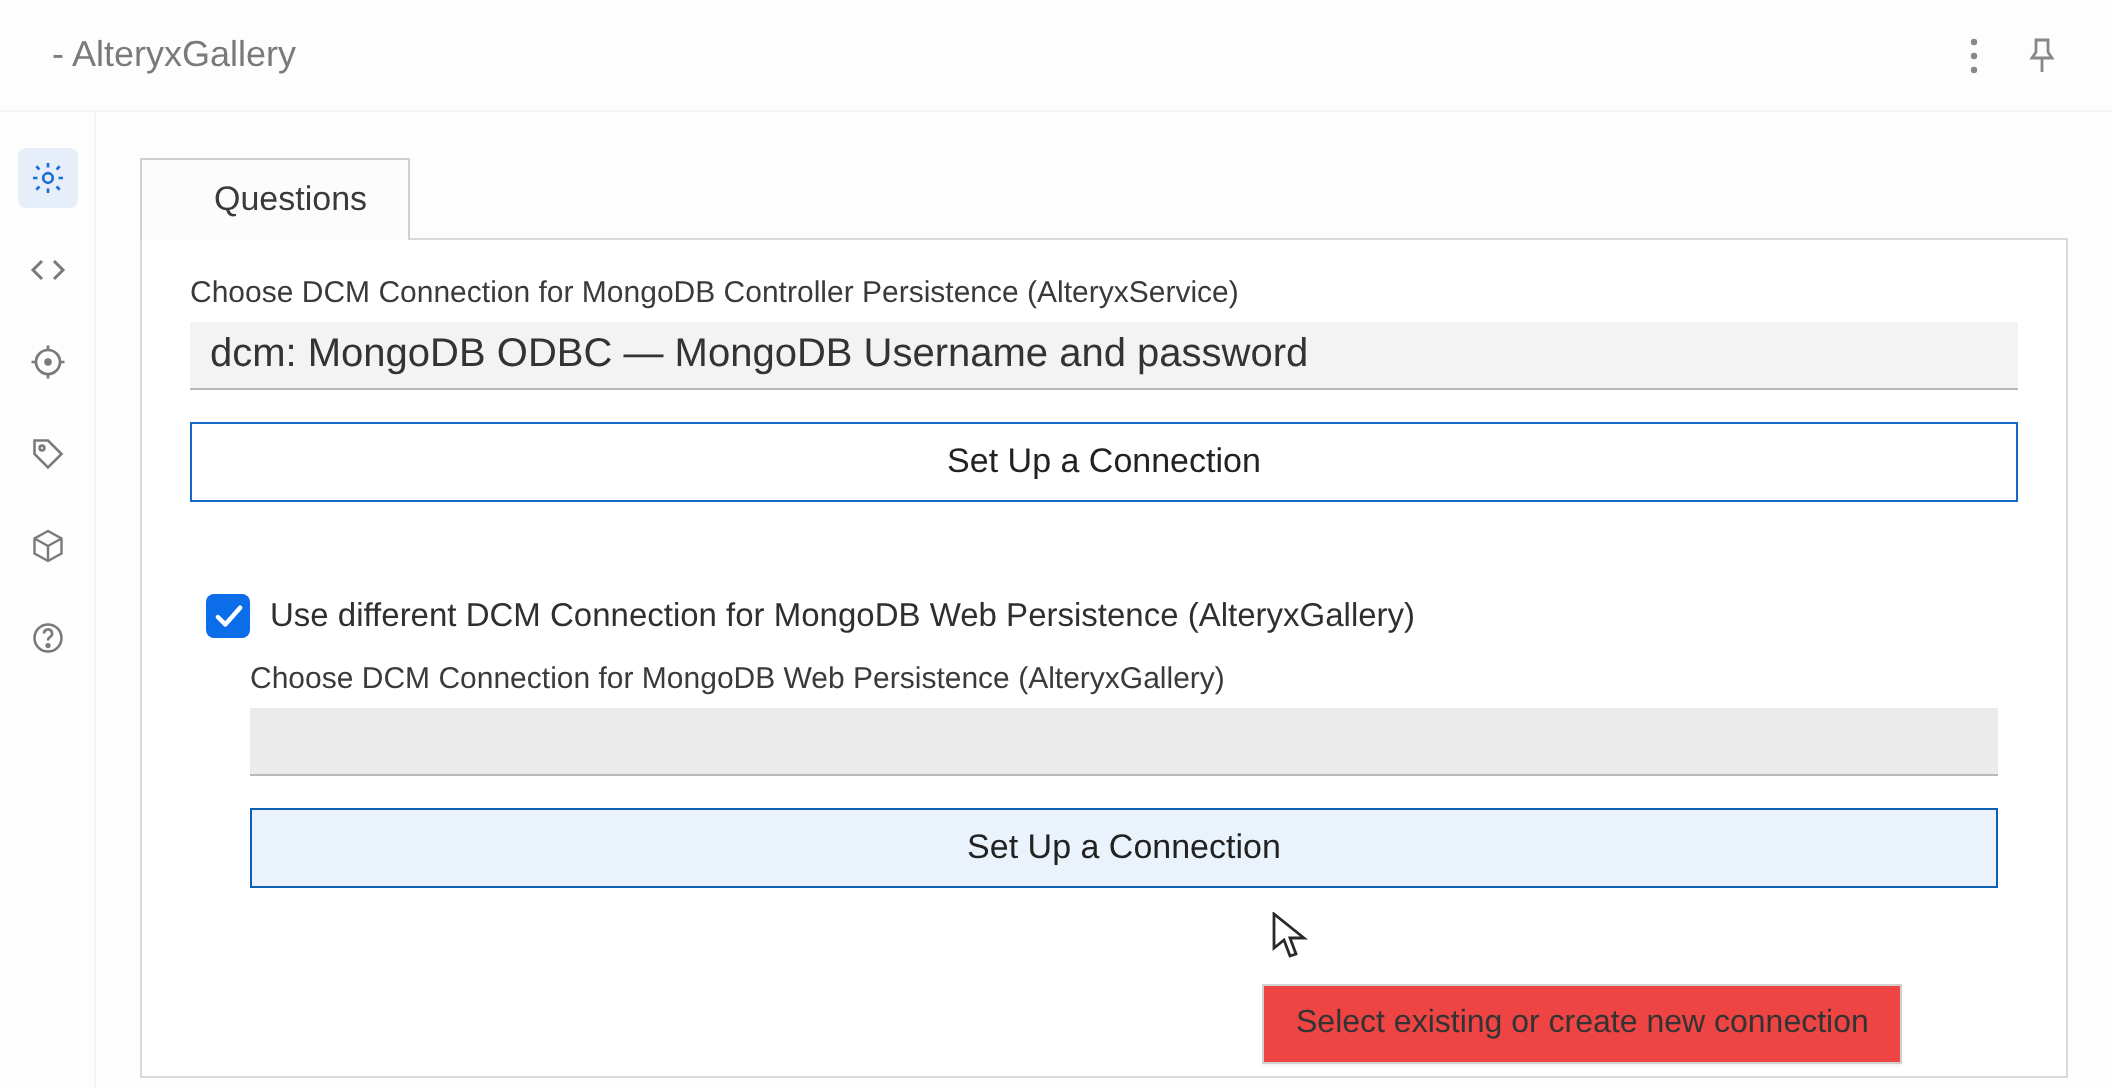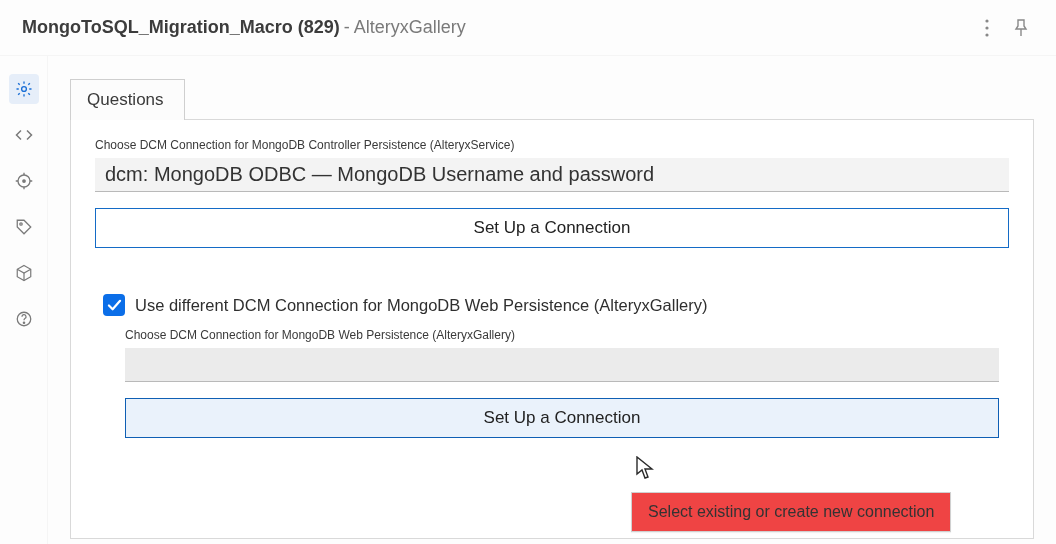--- a/index.html
+++ b/index.html
@@ -58,39 +58,39 @@
     color: #1a6fd6;
     background: rgba(26,111,214,0.1);
   }
   .content {
     flex: 1;
     padding: 22px 22px 0 22px;
     position: relative;
   }
   .tabstrip { display: flex; }
   .tab {
-    padding: 10px 20px 10px 16px;
+    padding: 10px 20px 10px 36px;
     font-size: 17px;
     color: #3a3a3a;
     border: 1px solid #cfcfcf;
     border-bottom: none;
     background: #fcfcfc;
     margin-right: 2px;
     cursor: pointer;
     position: relative;
     top: 1px;
   }
   .panel {
     border: 1px solid #d9d9d9;
     background: #fff;
     padding: 18px 24px 30px 24px;
     min-height: 420px;
   }
   .label {
-    font-size: 12px;
+    font-size: 15px;
     color: #3a3a3a;
     margin-bottom: 6px;
   }
   .textfield {
     width: 100%;
     height: 34px;
     border: none;
     border-bottom: 1.5px solid #b9b9b9;
     background: #f3f3f3;
     padding: 0 10px;
@@ -160,21 +160,20 @@
     top: 400px;
     z-index: 9;
     pointer-events: none;
   }
 </style>
 </head>
 <body>
 
 <div class="window">
  <div class="titlebar">
-   <span class="title-main">MongoToSQL_Migration_Macro (829)</span>
    <span class="title-sub"> - AlteryxGallery</span>
    <div class="spacer"></div>
    <div class="title-icon">
      <svg width="4" height="18" viewBox="0 0 4 18">
           <circle cx="2" cy="2" r="1.6" fill="#888"></circle>
           <circle cx="2" cy="9" r="1.6" fill="#888"></circle>
           <circle cx="2" cy="16" r="1.6" fill="#888"></circle>
         </svg>
    </div>
    <div class="title-icon">

